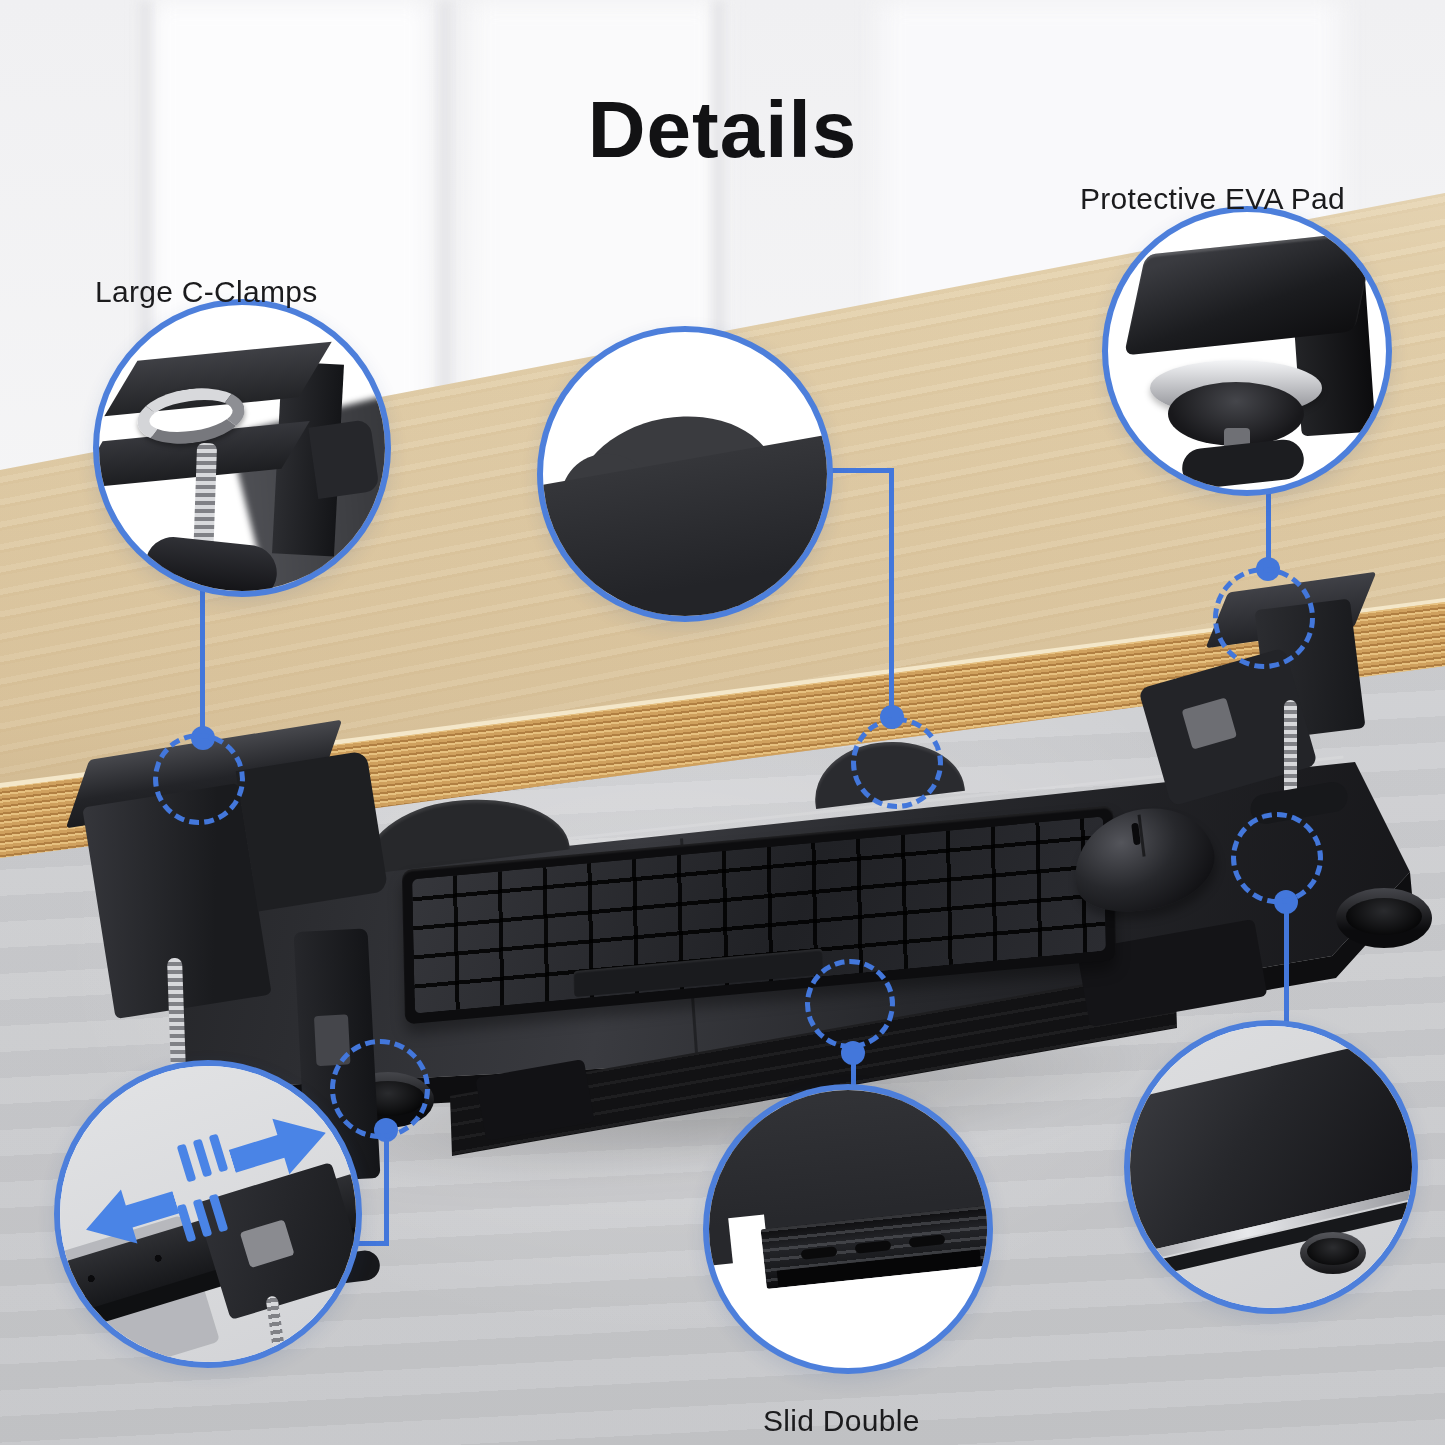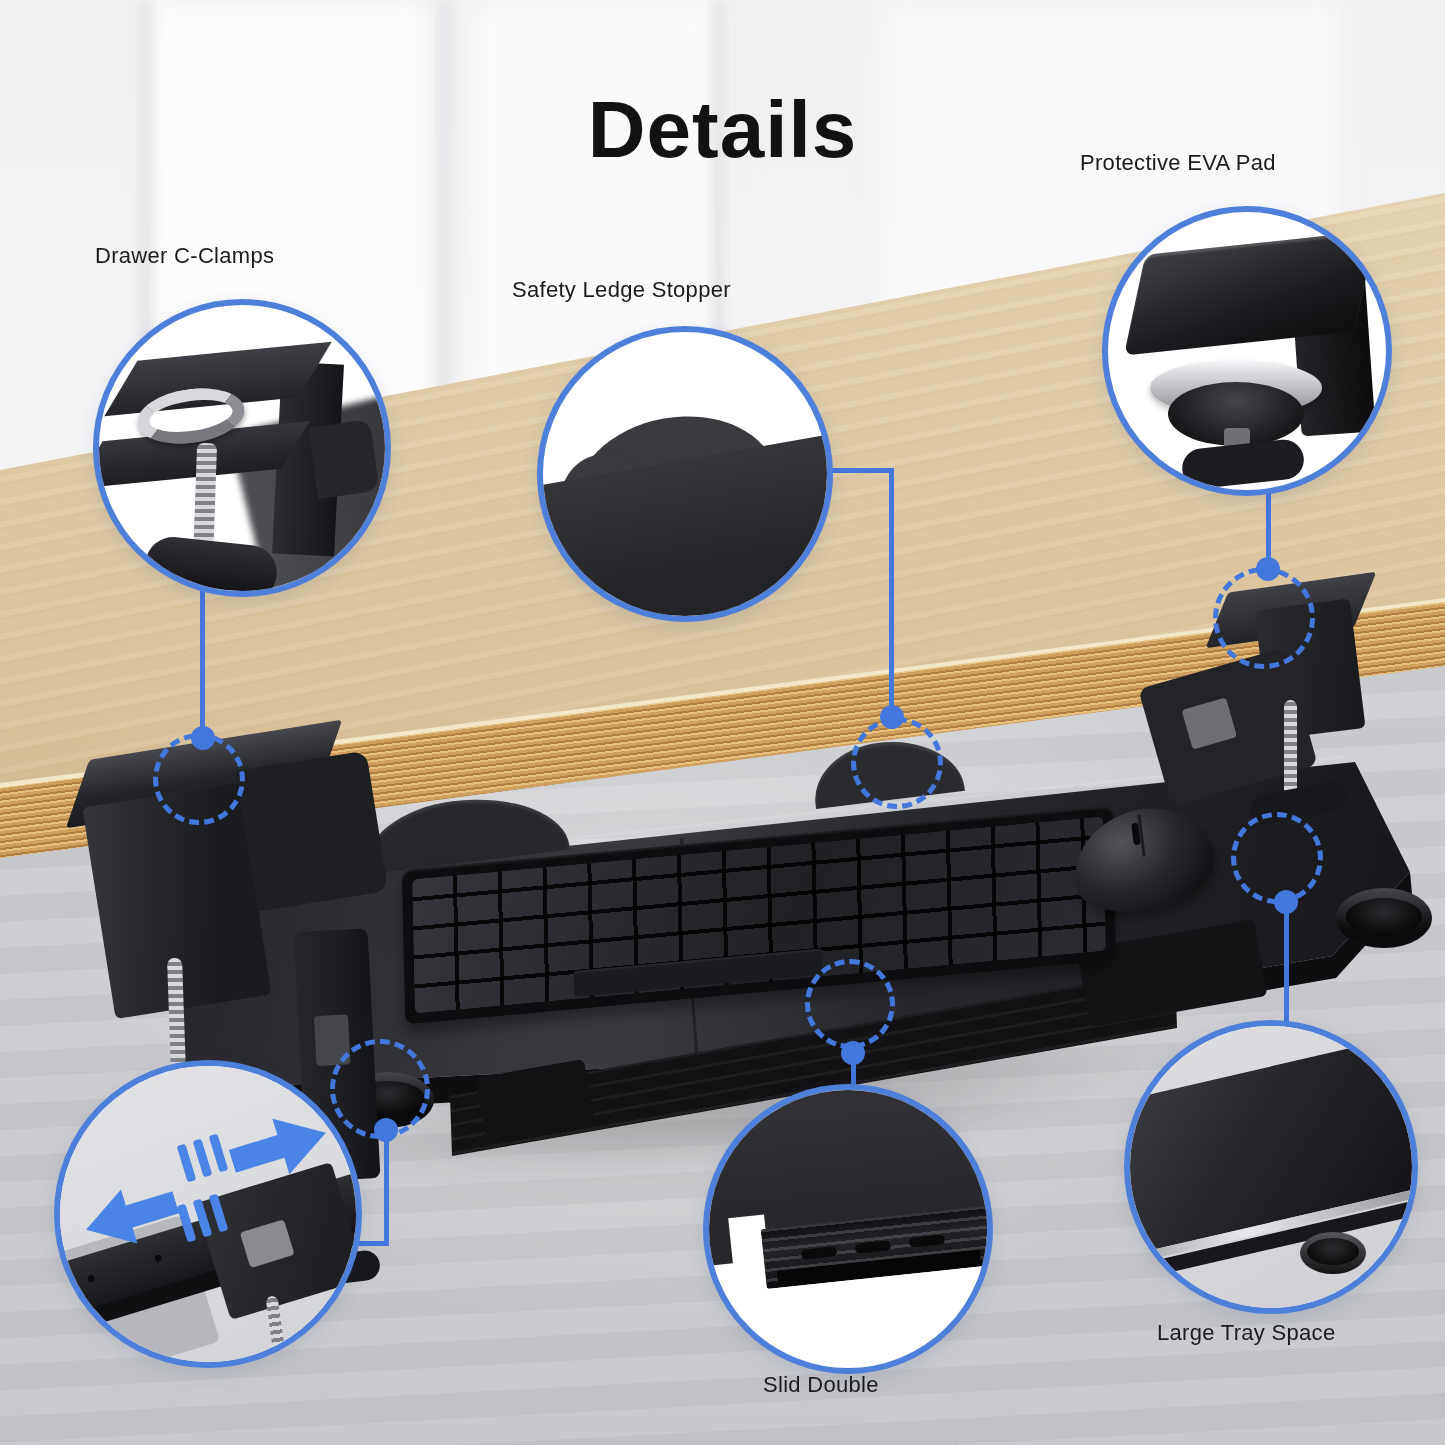--- a/index.html
+++ b/index.html
@@ -198,21 +198,21 @@
       background:linear-gradient(90deg,#9fa0a5,#e8e9ec 40%,#8d8e93);}
   .c6-slab::before{content:"";position:absolute;left:14px;right:26px;bottom:-26px;height:15px;border-radius:8px;background:#17181b;}
   .c6-wheel{left:170px;top:206px;width:66px;height:42px;border-radius:50%;
       background:linear-gradient(180deg,#55565b,#141416);}
   .c6-wheel::after{content:"";position:absolute;left:10%;top:15%;width:80%;height:64%;border-radius:50%;
       background:radial-gradient(at 50% 35%,#2c2d30,#0a0a0b 75%);}
 
   
   .title{left:0;top:84px;width:1445px;text-align:center;font-size:80px;font-weight:800;
       color:#121214;letter-spacing:1px;}
-  .lbl{font-size:22px;color:#1b1b1d;letter-spacing:.3px;white-space:nowrap;}
+  .lbl{font-size:30px;color:#1b1b1d;letter-spacing:.3px;white-space:nowrap;margin-top:32px;}
 </style>
 </head>
 <body>
 
 <div class="stage">
 
   <div class="abs wall">
     <div class="abs win win1"></div>
     <div class="abs win win2"></div>
     <div class="abs win win3"></div>
@@ -339,19 +339,17 @@
     <div class="abs c5-slot" style="left:200px;top:146px;"></div>
   </div>
 
   <div class="abs co" style="left:1124px;top:1020px;width:294px;height:294px;">
     <div class="abs c6-bg"></div>
     <div class="abs c6-slab"></div>
     <div class="abs c6-wheel"></div>
   </div>
 
   <div class="abs title">Details</div>
-  <div class="abs lbl" style="left:95px;top:243px;">Drawer C-Clamps</div>
-  <div class="abs lbl" style="left:512px;top:277px;">Safety Ledge Stopper</div>
+  <div class="abs lbl" style="left:95px;top:243px;">Large C-Clamps</div>
   <div class="abs lbl" style="left:1080px;top:150px;">Protective EVA Pad</div>
   <div class="abs lbl" style="left:763px;top:1372px;">Slid Double</div>
-  <div class="abs lbl" style="left:1157px;top:1320px;">Large Tray Space</div>
 
 </div>
 
 </body></html>

